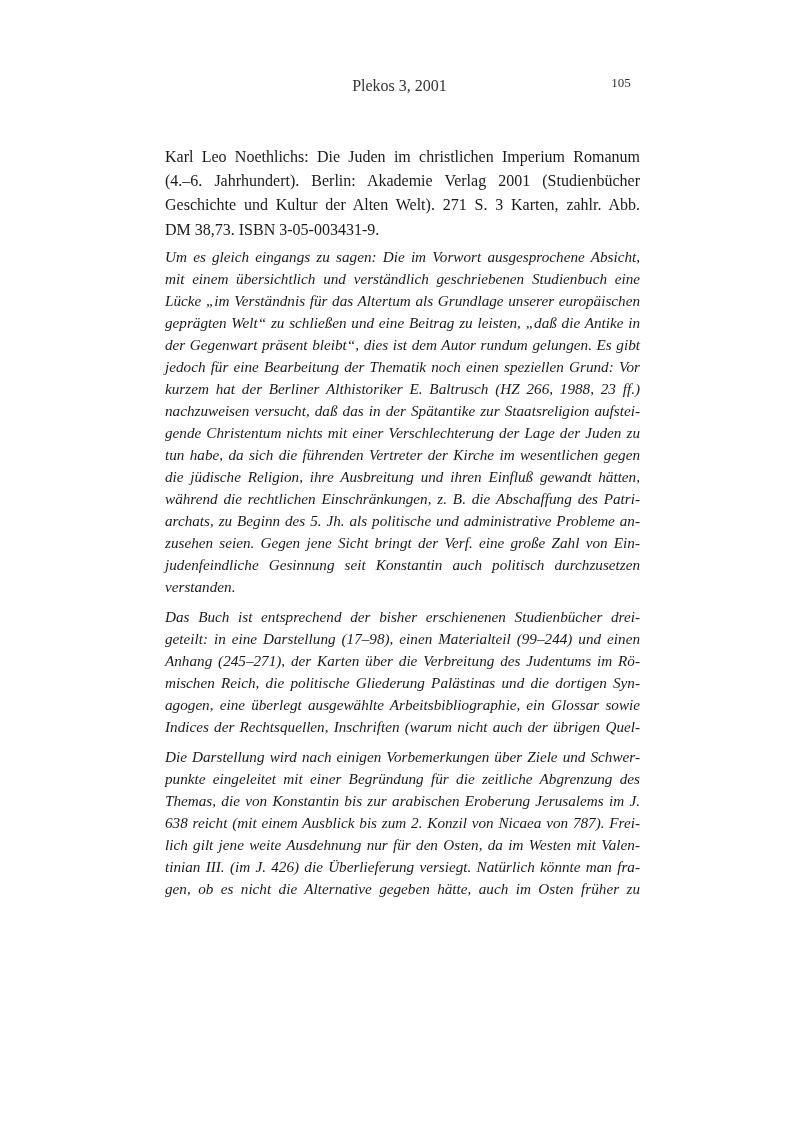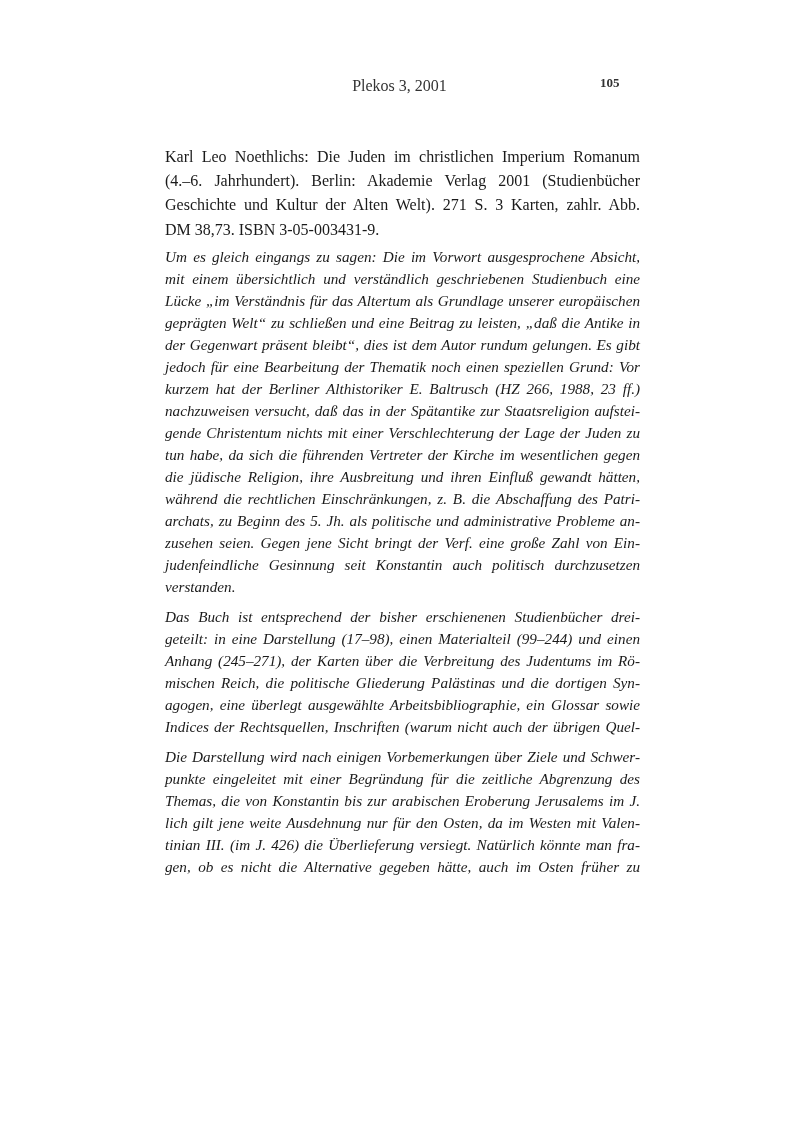--- a/index.html
+++ b/index.html
@@ -1,20 +1,20 @@
 <!DOCTYPE html>
 <html><head>
 <meta charset="utf-8">
 <style>
   html, body { margin:0; padding:0; background:#ffffff; }
   body { width:799px; height:1131px; position:relative; overflow:hidden;
          font-family:"Liberation Serif", "DejaVu Serif", serif; color:#1a1a1a; }
   .running-head { position:absolute; top:75px; left:0; width:799px; height:18px; }
   .journal { position:absolute; left:0; width:799px; text-align:center; font-size:16px; color:#333; top:2px; }
-  .pagenum { position:absolute; left:600px; width:42px; text-align:left; font-size:13px; color:#333; top:0;font-weight:bold; }
+  .pagenum { position:absolute; left:600px; width:42px; text-align:center; font-size:13px; color:#333; top:0; }
   .title-block { position:absolute; left:165px; top:145px; width:475px; font-size:16px; line-height:24.2px; }
   .body-block { position:absolute; left:165px; top:246px; width:475px; font-size:15.2px; line-height:22px; }
   .line { display:block; white-space:nowrap; text-align:justify; text-align-last:justify; height:inherit; }
   .line.last { text-align-last:left; }
   .para { margin:0 0 8px 0;font-style:italic; }
 </style>
 </head>
 <body>
 
 <div class="running-head">
@@ -53,17 +53,18 @@
     <span class="line">geteilt: in eine Darstellung (17–98), einen Materialteil (99–244) und einen</span>
     <span class="line">Anhang (245–271), der Karten über die Verbreitung des Judentums im Rö-</span>
     <span class="line">mischen Reich, die politische Gliederung Palästinas und die dortigen Syn-</span>
     <span class="line">agogen, eine überlegt ausgewählte Arbeitsbibliographie, ein Glossar sowie</span>
     <span class="line">Indices der Rechtsquellen, Inschriften (warum nicht auch der übrigen Quel-</span>
   </div>
   <div class="para">
     <span class="line">Die Darstellung wird nach einigen Vorbemerkungen über Ziele und Schwer-</span>
     <span class="line">punkte eingeleitet mit einer Begründung für die zeitliche Abgrenzung des</span>
     <span class="line">Themas, die von Konstantin bis zur arabischen Eroberung Jerusalems im J.</span>
+    <span class="line">638 reicht (mit einem Ausblick bis zum 2. Konzil von Nicaea von 787). Frei-</span>
     <span class="line">lich gilt jene weite Ausdehnung nur für den Osten, da im Westen mit Valen-</span>
     <span class="line">tinian III. (im J. 426) die Überlieferung versiegt. Natürlich könnte man fra-</span>
     <span class="line">gen, ob es nicht die Alternative gegeben hätte, auch im Osten früher zu</span>
   </div>
 </div>
 
 </body></html>

